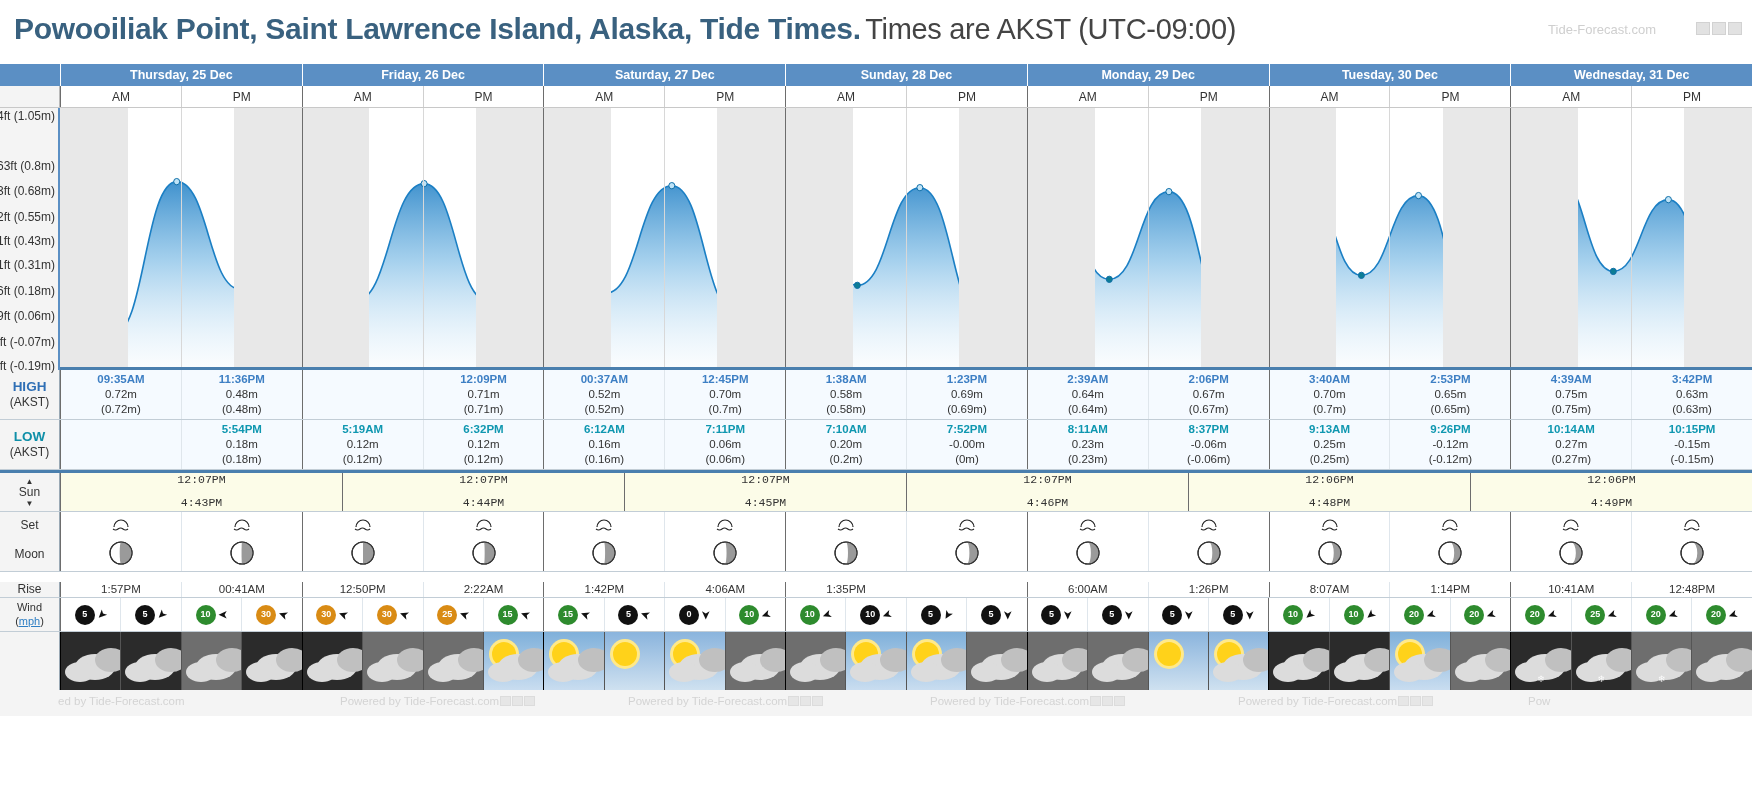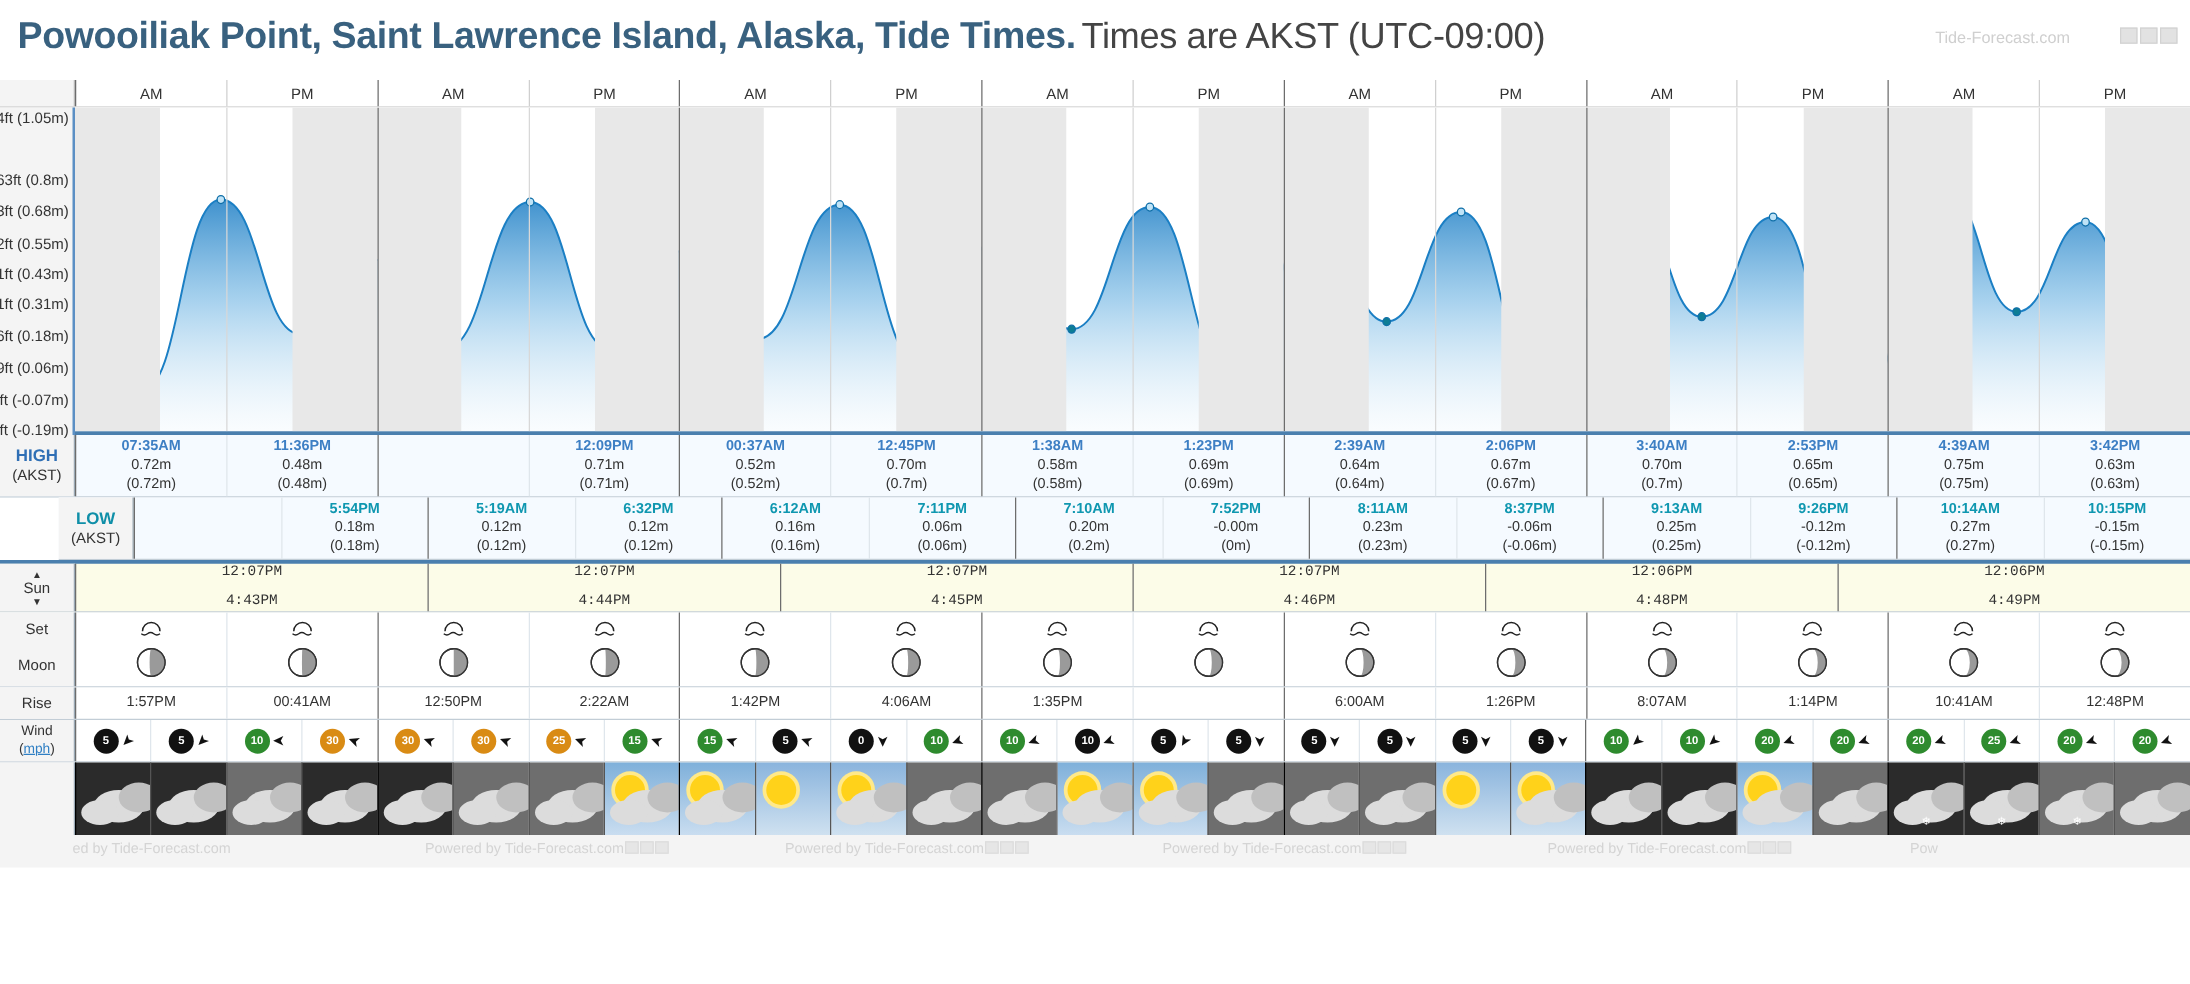--- a/index.html
+++ b/index.html
@@ -52,34 +52,34 @@
     font-size:12px; color:#333; line-height:1.25; }
   .row .cell{ flex:1 1 0; display:flex; flex-direction:column;
     align-items:center; justify-content:center; text-align:center;
     font-size:11.5px; color:#333; line-height:1.28; border-left:1px solid #dfe6ec; }
   .row .cell.daysep{ border-left:1px solid #6d6d6d; }
 
   .row-high{ background:#f5faff; height:50px; }
   .row-high .rowlbl b{ color:#2f6fb5; font-size:13.5px; font-weight:bold; }
   .row-high .t{ color:#3d7fc4; font-weight:bold; font-size:11.5px; }
 
-  .row-low{ background:#f5faff; height:50px;margin-left:47px; }
+  .row-low{ background:#f5faff; height:50px; }
   .row-low .rowlbl b{ color:#0f8fa8; font-size:13.5px; font-weight:bold; }
   .row-low .t{ color:#0f97b0; font-weight:bold; font-size:11.5px; }
 
   .row-sun{ background:#fcfce8; height:42px; border-top:3px solid #4a7fae; }
   .row-sun .rowlbl{ background:#f4f4f4; }
   .row-sun .cell{ border-left:1px solid #e3e3cf; }
   .row-sun .cell.daysep{ border-left:1px solid #6d6d6d;font-family:Liberation Mono, monospace; }
   .sunarrow{ font-size:8px; line-height:7px; color:#333; }
 
   .row-moon{ background:#fff; height:34px; }
   .row-moon .cell{ justify-content:center; }
   .row-set{ background:#fff; height:26px; border-bottom:none; }
-  .row-rise{ background:#fff; height:26px; }
+  .row-rise{ background:#fff; height:26px;align-items:flex-end; }
 
   .row-wind{ background:#fff; height:34px; }
   .row-wind .rowlbl{ font-size:11px; }
   .row-wind .rowlbl u{ color:#2f7fc4; }
   .row-wind .cell{ flex-direction:row; gap:2px; }
   .wbadge{ width:20px; height:20px; border-radius:50%; background:#111;
     color:#fff; font-size:9px; font-weight:bold; display:flex;
     align-items:center; justify-content:center; }
   .wbadge.g{ background:#2e8b2e; }
   .wbadge.o{ background:#d98b14; }
@@ -117,20 +117,30 @@
     <span class="title-main">Powooiliak Point, Saint Lawrence Island, Alaska, Tide Times.</span>
     <span class="title-sub">Times are AKST (UTC-09:00)</span>
     <span class="tf-brand">Tide-Forecast.com</span>
     <span class="tf-flags">
       <i></i>
       <i></i>
       <i></i>
     </span>
   </div>
 
+  <div class="dayhdr" id="dayhdr">
+    <div class="axis-w"></div>
+  <div class="d">Thursday, 25 Dec</div>
+      <div class="d">Friday, 26 Dec</div>
+      <div class="d">Saturday, 27 Dec</div>
+      <div class="d">Sunday, 28 Dec</div>
+      <div class="d">Monday, 29 Dec</div>
+      <div class="d">Tuesday, 30 Dec</div>
+      <div class="d">Wednesday, 31 Dec</div>
+    </div>
   <div class="ampmhdr" id="ampmhdr">
     <div class="axis-w"></div>
   <div class="h daysep">AM</div>
       <div class="h">PM</div>
       <div class="h daysep">AM</div>
       <div class="h">PM</div>
       <div class="h daysep">AM</div>
       <div class="h">PM</div>
       <div class="h daysep">AM</div>
       <div class="h">PM</div>
@@ -222,21 +232,21 @@
         <div class="halfsep-v" style="left: 92.8571%;"></div>
       </div>
   </div>
 
   <div class="row row-high" id="rowhigh">
     <div class="rowlbl axis-w">
       <b>HIGH</b>
       <span>(AKST)</span>
     </div>
   <div class="cell daysep">
-        <span class="t">07:35AM</span>
+        <span class="t">09:35AM</span>
         <span>0.72m</span>
         <span>(0.72m)</span>
       </div>
       <div class="cell">
         <span class="t">11:36PM</span>
         <span>0.48m</span>
         <span>(0.48m)</span>
       </div>
       <div class="cell daysep"></div>
       <div class="cell">

